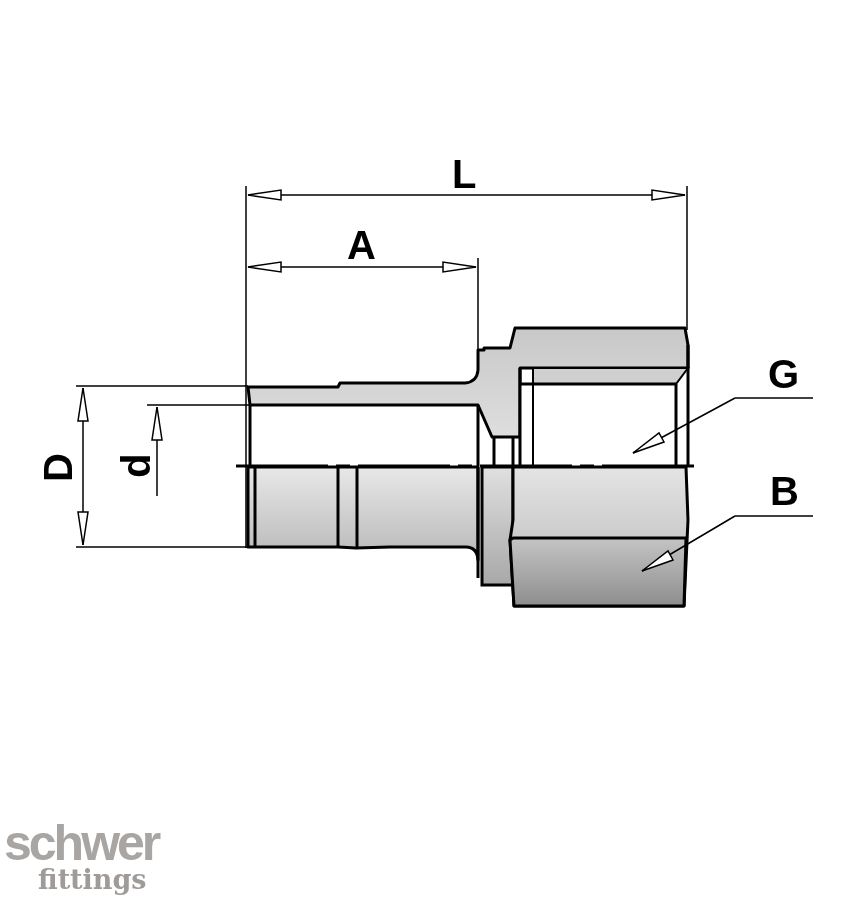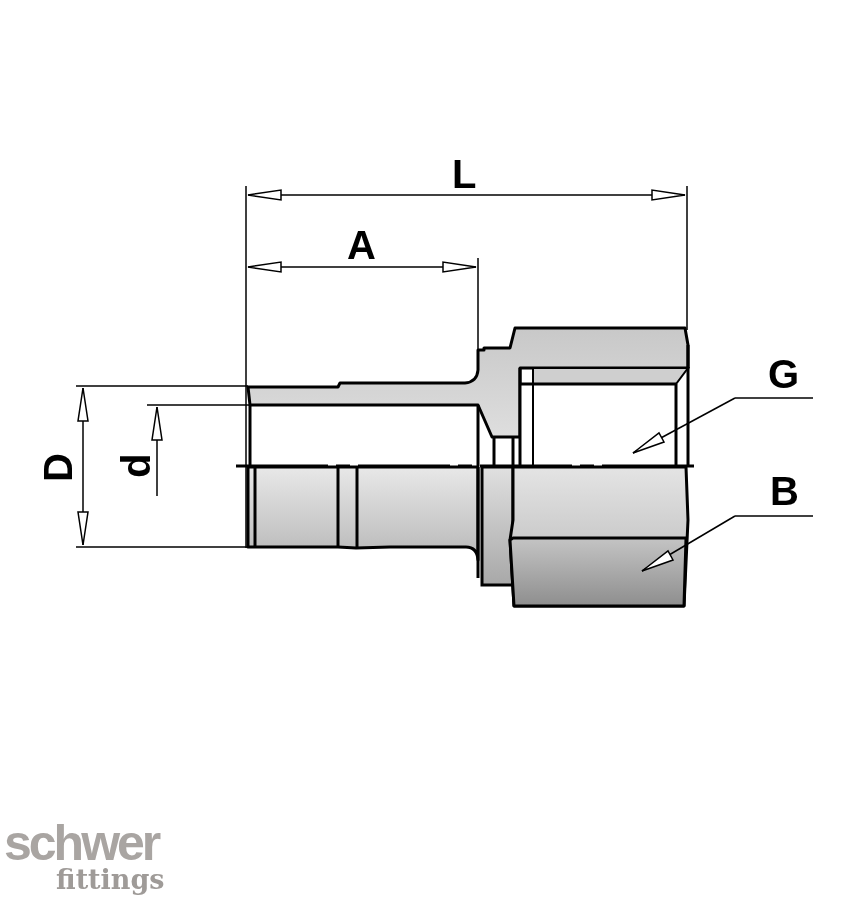--- a/index.html
+++ b/index.html
@@ -1,21 +1,21 @@
 <!DOCTYPE html>
 <html><head>
 <meta charset="utf-8">
 <style>
   html, body { margin:0; padding:0; background:#ffffff; }
   body { width:850px; height:907px; position:relative; overflow:hidden; font-family:"Liberation Sans", sans-serif; }
   #drawing { position:absolute; left:0; top:0; width:850px; height:907px; }
   .dim-label { font-family:"Liberation Sans", sans-serif; font-weight:bold; fill:#000; }
   .logo { position:absolute; left:4px; top:818px; color:#a9a5a2; }
   .logo-main { font-family:"Liberation Sans", sans-serif; font-weight:bold; font-size:50px; letter-spacing:-3px; line-height:50px; display:block; }
-  .logo-sub { font-family:"DejaVu Serif", serif; font-weight:bold; font-size:27px; line-height:28px; display:block; margin-left:52px; margin-top:-2px; color:#9f9b98; }
+  .logo-sub { font-family:"DejaVu Serif", serif; font-weight:bold; font-size:27px; line-height:28px; display:block; margin-left:34px; margin-top:-2px; color:#9f9b98; }
 </style>
 </head>
 <body>
 
 <svg id="drawing" viewBox="0 0 850 907" xmlns="http://www.w3.org/2000/svg">
   <defs>
     <linearGradient id="gTube" x1="0" y1="0" x2="0" y2="1">
       <stop offset="0" stop-color="#e8e8e8"></stop>
       <stop offset="1" stop-color="#b8b8b8"></stop>
     </linearGradient>

